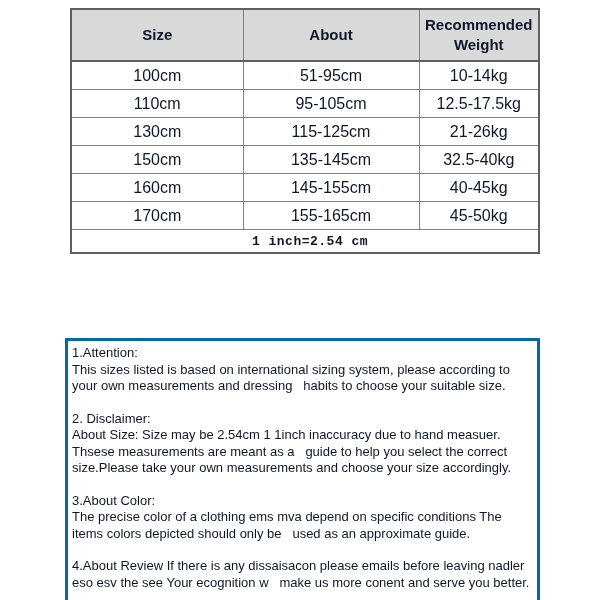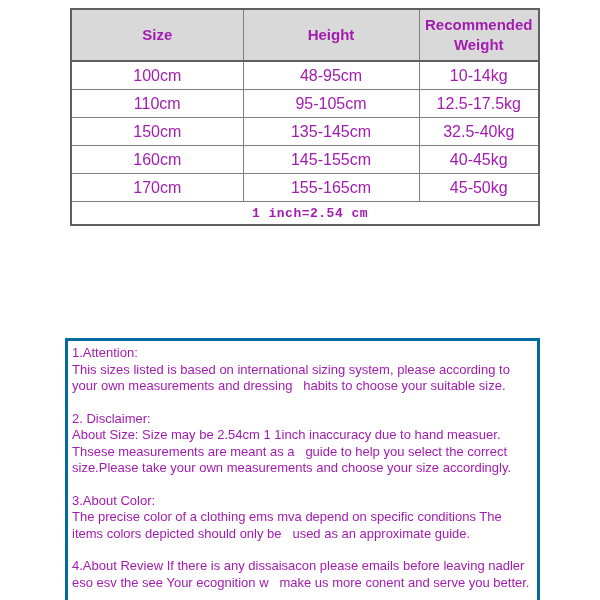--- a/index.html
+++ b/index.html
@@ -2,21 +2,21 @@
 <html><head>
 <meta charset="utf-8">
 <style>
   html,body{margin:0;padding:0;background:#ffffff;}
   .canvas{
     position:relative;
     width:600px;height:600px;
     background:#ffffff;
     overflow:hidden;
     font-family:"Liberation Sans", sans-serif;
-    color:#a21caf;
+    color:#0f172a;
   }
   table.size-table{
     position:absolute;
     left:70px;top:8px;
     width:468px;
     border-collapse:collapse;
     table-layout:fixed;
   }
   table.size-table col.c1{width:172px;}
   table.size-table col.c2{width:176px;}
@@ -72,34 +72,39 @@
 
   <table class="size-table">
     <colgroup>
         <col class="c1">
         <col class="c2">
         <col class="c3">
       </colgroup>
     <thead>
       <tr>
         <th>Size</th>
-        <th>Height</th>
+        <th>About</th>
         <th>Recommended Weight</th>
       </tr>
     </thead>
     <tbody>
       <tr>
         <td>100cm</td>
-        <td>48-95cm</td>
+        <td>51-95cm</td>
         <td>10-14kg</td>
       </tr>
       <tr>
         <td>110cm</td>
         <td>95-105cm</td>
         <td>12.5-17.5kg</td>
+      </tr>
+      <tr>
+        <td>130cm</td>
+        <td>115-125cm</td>
+        <td>21-26kg</td>
       </tr>
       <tr>
         <td>150cm</td>
         <td>135-145cm</td>
         <td>32.5-40kg</td>
       </tr>
       <tr>
         <td>160cm</td>
         <td>145-155cm</td>
         <td>40-45kg</td>

